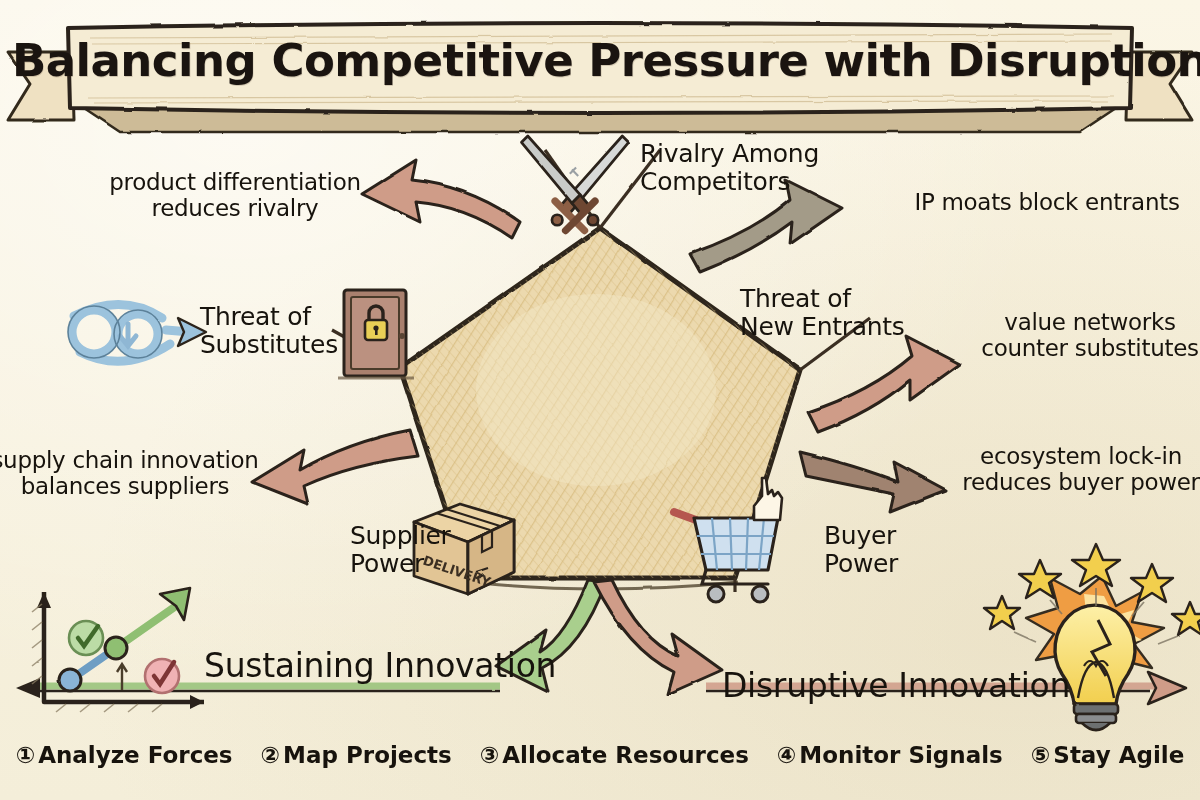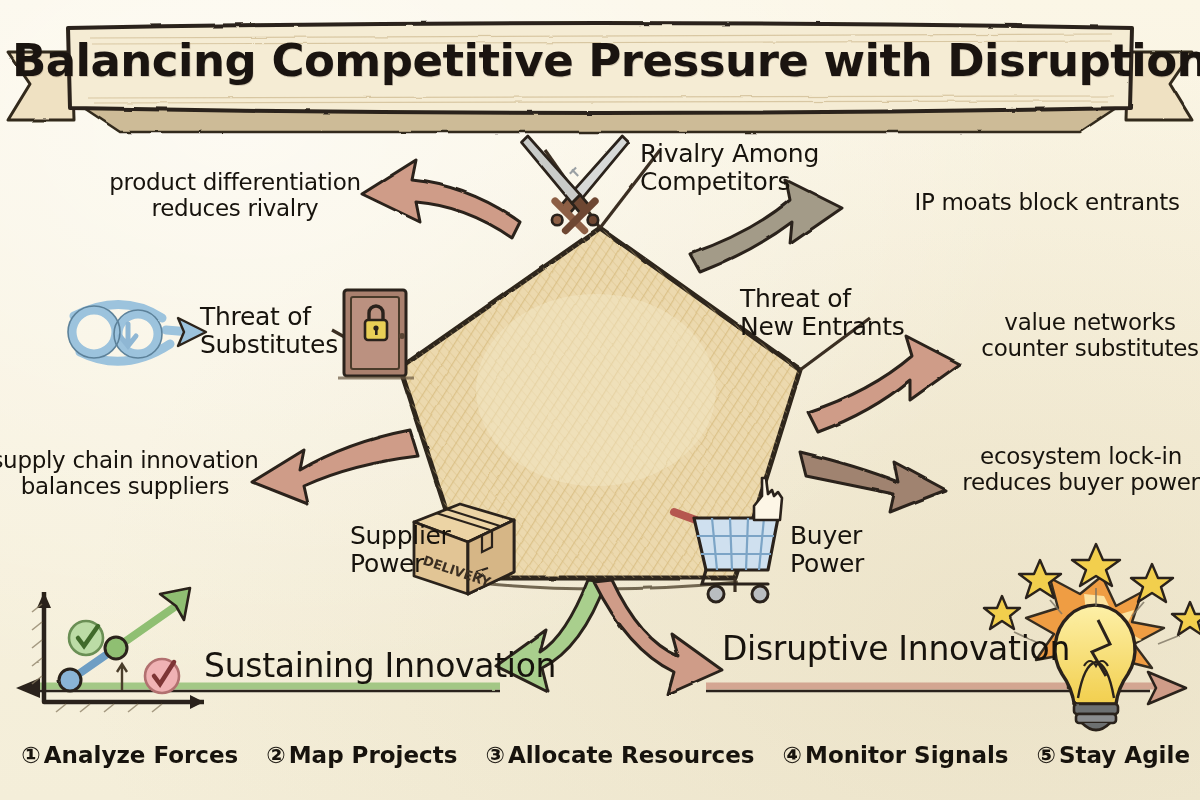--- a/index.html
+++ b/index.html
@@ -54,21 +54,21 @@
     text-shadow: 0.6px 0.6px 0 rgba(60,40,20,0.18);
     padding-left: 10px;
   }
   .force-label { font-size: 25px; text-align: center; }
   .ann        { font-size: 23px; }
   .innov      { font-size: 33px; }
   .footer-row {
     position: absolute;
     left: 0; top: 742px;
     width: 1200px;
-    text-align: right;
+    text-align: center;
     font-size: 23px;
     font-weight: bold;
     color: #17130d;
     font-family: "DejaVu Sans", sans-serif;
   }
   .footer-step { display: inline-block; margin: 0 10px; white-space: nowrap; }
   .footer-num { margin-right: 3px; }
 </style>
 </head>
 <body>
@@ -321,40 +321,40 @@
 
   <div class="txt force-label" style="left:740px; top:285px; width:230px; text-align:left;">Threat of
 New Entrants</div>
 
   <div class="txt force-label" style="left:200px; top:303px; width:200px; text-align:left;">Threat of
 Substitutes</div>
 
   <div class="txt force-label" style="left:314px; top:522px; width:150px; text-align:left;margin-left:36px;">Supplier
 Power</div>
 
-  <div class="txt force-label" style="left:790px; top:522px; width:150px; text-align:left;">Buyer
+  <div class="txt force-label" style="left:824px; top:522px; width:150px; text-align:left;">Buyer
 Power</div>
 
   <div class="txt ann" style="left:100px; top:170px; width:270px; text-align:center;">product differentiation
 reduces rivalry</div>
 
   <div class="txt ann" style="left:882px; top:190px; width:330px; text-align:center;">IP moats block entrants</div>
 
   <div class="txt ann" style="left:972px; top:310px; width:236px; text-align:center;">value networks
 counter substitutes</div>
 
   <div class="txt ann" style="left:-10px; top:448px; width:270px; text-align:center;">supply chain innovation
 balances suppliers</div>
 
   <div class="txt ann" style="left:956px; top:444px; width:250px; text-align:center;">ecosystem lock-in
 reduces buyer power</div>
 
   <div class="txt innov" style="left:204px; top:648px;">Sustaining Innovation</div>
 
-  <div class="txt innov" style="left:722px; top:631px;">Disruptive Innovation</div>
+  <div class="txt innov" style="left:722px; top:668px;">Disruptive Innovation</div>
 
   <div class="footer-row">
     <span class="footer-step">
       <span class="footer-num">①</span><span>Analyze Forces</span>
     </span>
     <span class="footer-step">
       <span class="footer-num">②</span><span>Map Projects</span>
     </span>
     <span class="footer-step">
       <span class="footer-num">③</span><span>Allocate Resources</span>

